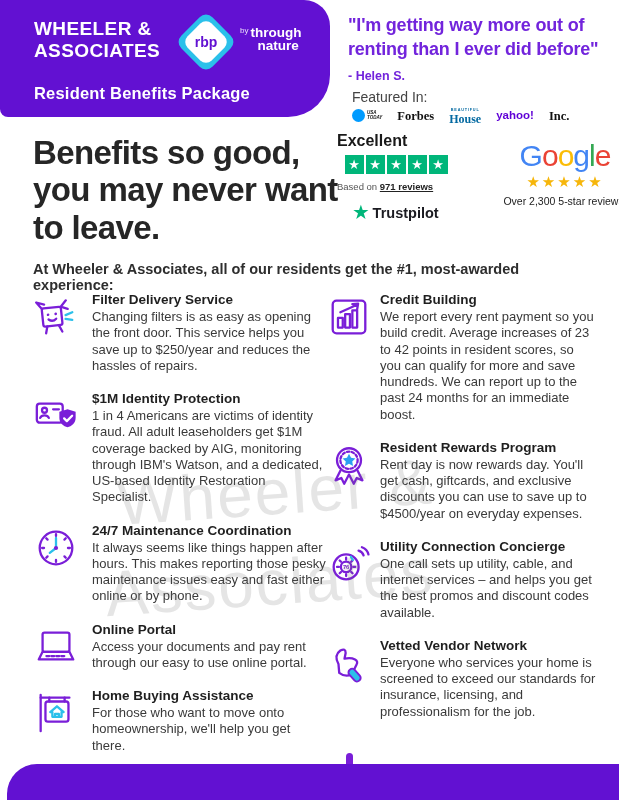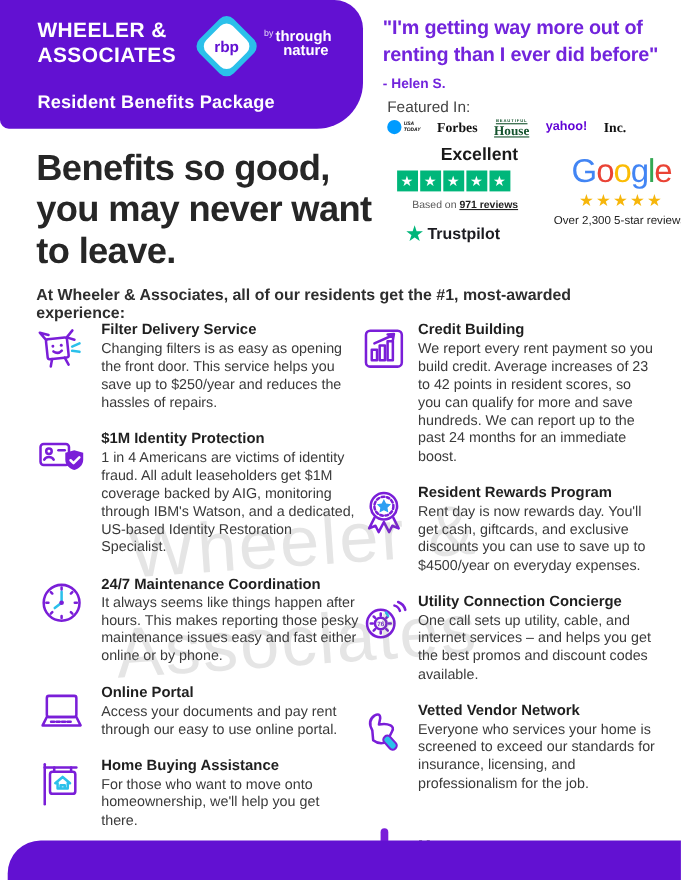--- a/index.html
+++ b/index.html
@@ -36,32 +36,32 @@
   .quote-attr{color:#7224dc;font-size:12.5px;font-weight:700;margin-top:7px;}
 
   
   .featured{position:absolute;left:352px;top:89px;width:262px;z-index:2;}
   .featured-label{font-size:14px;color:#444;}
   .featured-logos{display:flex;align-items:flex-start;gap:15px;margin-top:4px;}
   .logo-usatoday{display:flex;align-items:center;gap:2px;}
   .usat-circle{width:13px;height:13px;border-radius:50%;background:#009bff;}
   .usat-text{font-size:4.5px;font-weight:800;font-style:italic;color:#111;line-height:1.1;}
   .logo-forbes{font-family:"Liberation Serif",serif;font-weight:700;font-size:12.5px;color:#111;}
-  .logo-house{text-align:center;color:#14532d;line-height:1;text-decoration:underline;}
+  .logo-house{text-align:center;color:#0369a1;line-height:1;}
   .logo-house .house-top{font-size:3.8px;letter-spacing:.8px;font-weight:700;}
   .logo-house .house-main{font-family:"Liberation Serif",serif;font-weight:700;font-size:12px;}
   .logo-yahoo{font-size:11.5px;font-weight:800;color:#5f01d6;}
   .logo-inc{font-family:"Liberation Serif",serif;font-weight:800;font-size:12.5px;color:#111;}
 
   
   .headline{position:absolute;left:33px;top:134px;width:310px;font-size:33px;font-weight:800;color:var(--ink);
     line-height:1.13;letter-spacing:-.6px;z-index:2;}
 
   
-  .trustpilot-block{position:absolute;left:353px;top:132px;width:118px;text-align:right;z-index:2;}
+  .trustpilot-block{position:absolute;left:337px;top:132px;width:118px;text-align:left;z-index:2;}
   .tp-rating{font-size:16px;font-weight:700;color:#191919;}
   .tp-stars{display:flex;justify-content:center;gap:2px;margin-top:5px;}
   .tp-star{width:19px;height:19px;background:var(--green);color:#fff;font-size:13px;display:flex;align-items:center;justify-content:center;}
   .tp-based{font-size:9.5px;color:#555;margin-top:7px;}
   .tp-based .tp-reviews-link{color:#222;font-weight:700;text-decoration:underline;cursor:pointer;}
   .tp-brand{margin-top:10px;font-size:14.5px;font-weight:700;color:#1b1b21;display:flex;align-items:center;justify-content:center;gap:4px;}
   .tp-brand-star{color:var(--green);font-size:17px;}
 
   
   .google-block{position:absolute;left:496px;top:141px;width:138px;text-align:center;z-index:2;}

